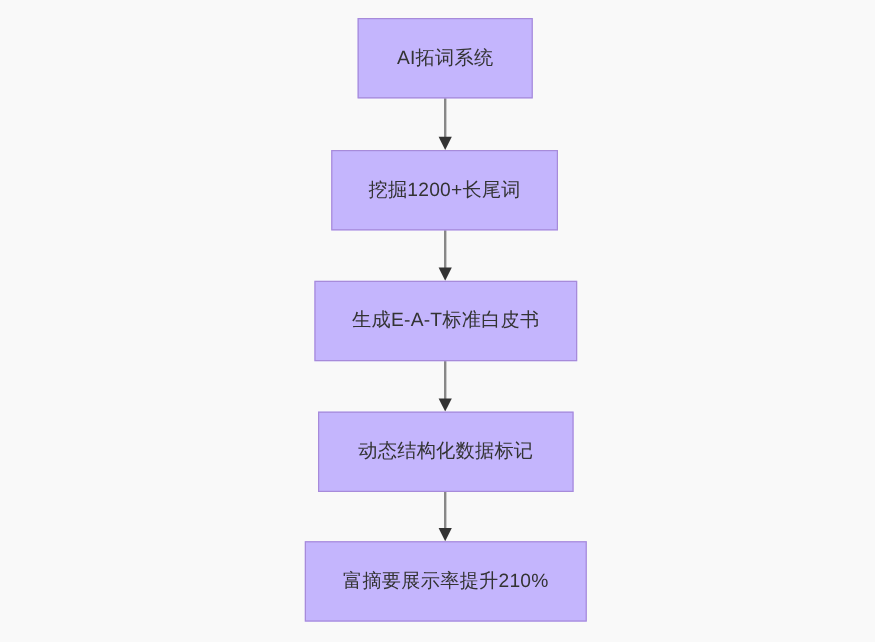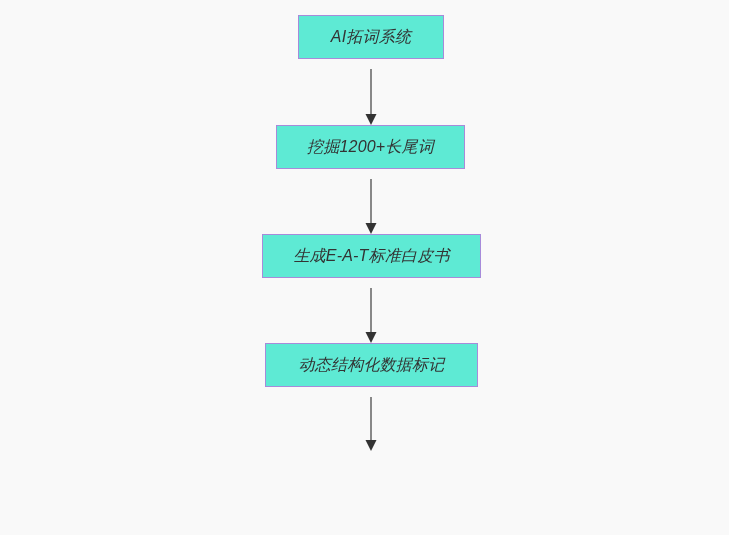--- a/index.html
+++ b/index.html
@@ -17,27 +17,26 @@
   #flowchart-canvas {
     position: relative;
     width: 729px;
     height: 535px;
     background: #f9f9f9;
   }
 
   .node-box {
     position: absolute;
     box-sizing: border-box;
-    background: #5eead4;
+    background: #c4b5fd;
     border: 1px solid #a78bda;
     display: flex;
     align-items: center;
     justify-content: center;
-    height: 44px;
-    font-style: italic;
+    height: 67px;
   }
 
   .node-label {
     font-size: 16px;
     line-height: 1;
     color: #333333;
     white-space: nowrap;
     letter-spacing: 0.2px;
   }
 
@@ -93,14 +92,17 @@
   </div>
 
   <div class="node-box" style="left:262px; top:234px; width:219px;">
     <span class="node-label">生成E-A-T标准白皮书</span>
   </div>
 
   <div class="node-box" style="left:265px; top:343px; width:213px;">
     <span class="node-label">动态结构化数据标记</span>
   </div>
 
+  <div class="node-box" style="left:254px; top:451px; width:235px;">
+    <span class="node-label">富摘要展示率提升210%</span>
+  </div>
 
 </div>
 
 </body></html>

